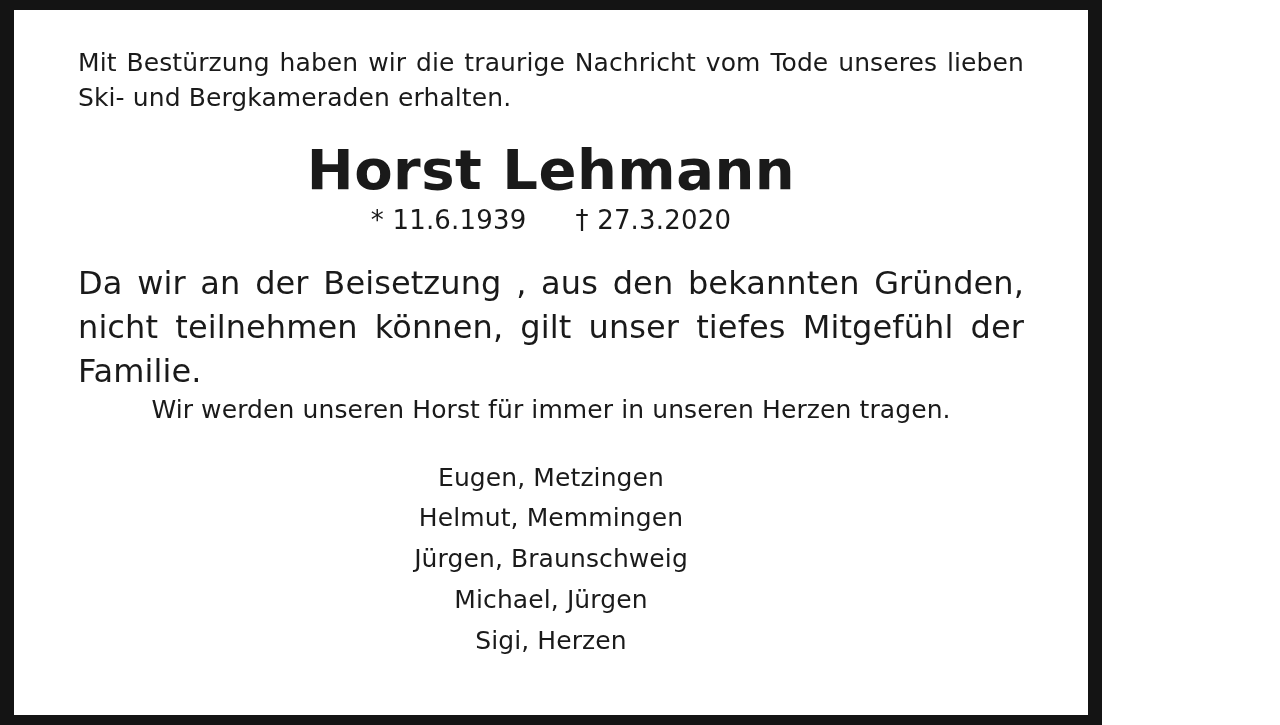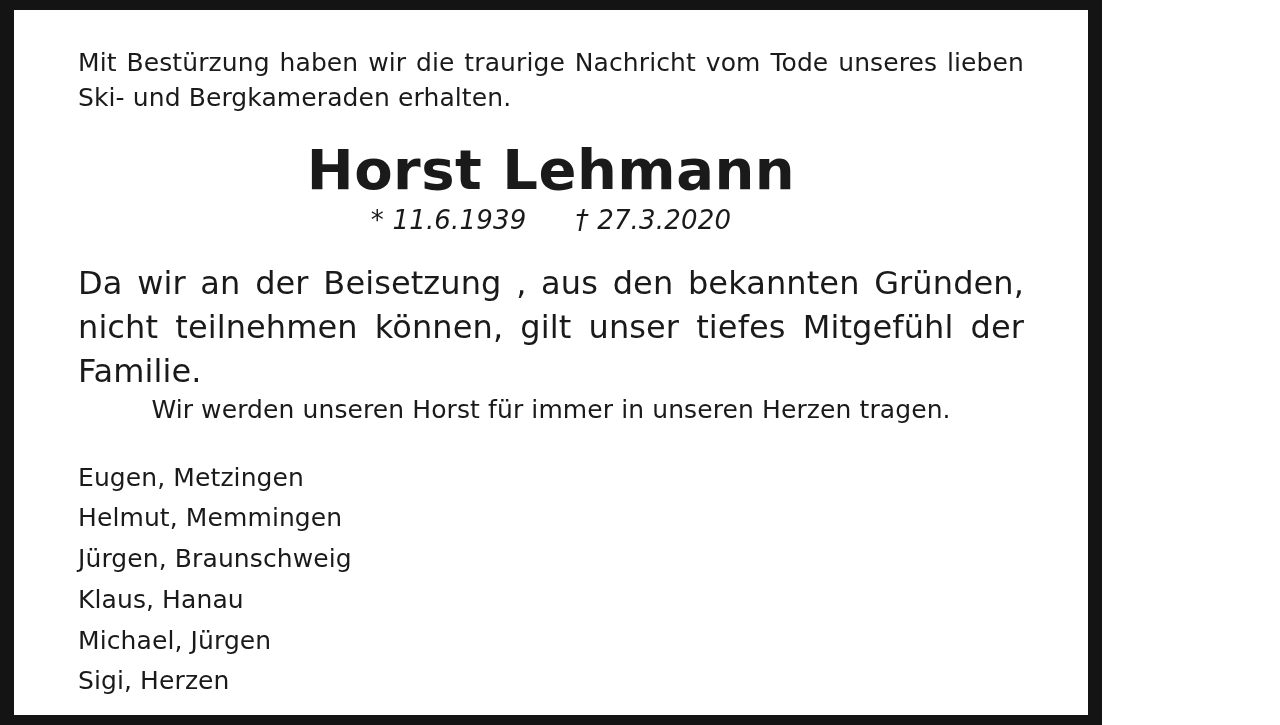--- a/index.html
+++ b/index.html
@@ -47,21 +47,20 @@
     font-weight: 700;
     letter-spacing: 0.5px;
     margin: 24px 0 4px 0;
     line-height: 1.1;
   }
   .dates {
     text-align: center;
     font-size: 26px;
     margin: 0 0 26px 0;
     letter-spacing: 0.2px;
-    font-style: italic;
   }
   .dates .gap {
     display: inline-block;
     width: 32px;
   }
   .body-par {
     font-size: 32px;
     line-height: 1.38;
     text-align: justify;
     text-align-last: left;
@@ -70,21 +69,21 @@
   }
   .body-par2 {
     font-size: 25px;
     line-height: 1.38;
     text-align: center;
     margin: 0 0 0 0;
     letter-spacing: 0.1px;
   }
   .signers {
     margin-top: 30px;
-    text-align: left;
+    text-align: center;
   }
   .signer {
     font-size: 25px;
     line-height: 1.63;
     letter-spacing: 0.1px;
   }
 </style>
 </head>
 <body>
 
@@ -103,19 +102,18 @@
       <span>27.3.2020</span>
     </div>
 
     <p class="body-par">Da wir an der Beisetzung , aus den bekannten Gründen, nicht teilnehmen können, gilt unser tiefes Mitgefühl der Familie.</p>
     <p class="body-par2">Wir werden unseren Horst für immer in unseren Herzen tragen.</p>
 
     <div class="signers">
       <div class="signer">Eugen, Metzingen</div>
       <div class="signer">Helmut, Memmingen</div>
       <div class="signer">Jürgen, Braunschweig</div>
-      <div class="signer">Klaus, Hanau</div>
       <div class="signer">Michael, Jürgen</div>
       <div class="signer">Sigi, Herzen</div>
     </div>
 
   </div>
 </div>
 
 </body></html>

